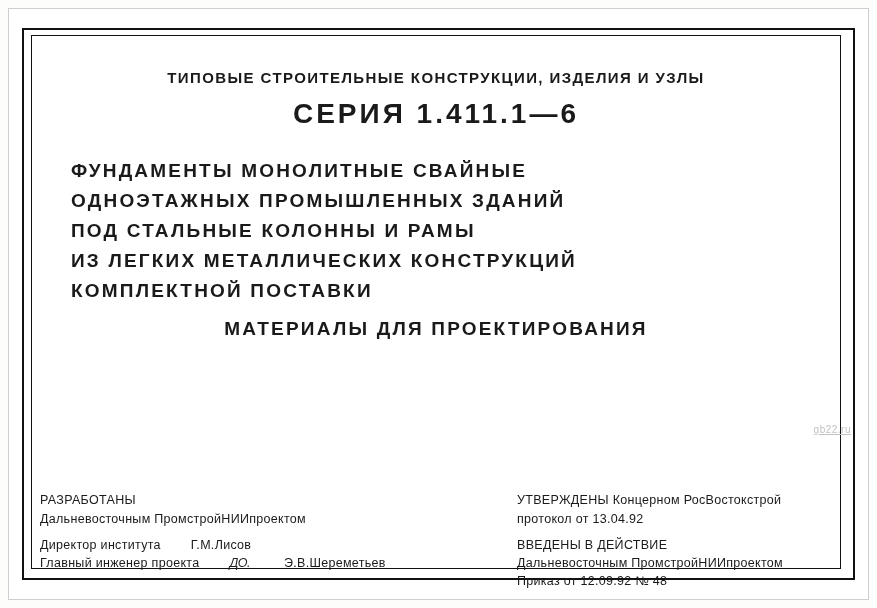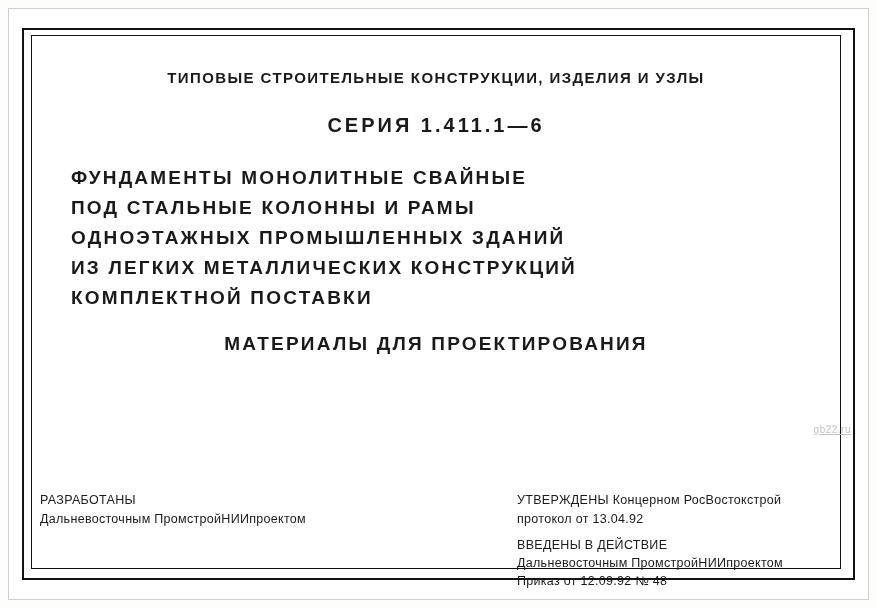--- a/index.html
+++ b/index.html
@@ -78,24 +78,24 @@
     text-align: center;
     font-size: 15px;
     letter-spacing: 1.4px;
     font-weight: 600;
     margin-top: 16px;
     white-space: nowrap;
   }
 
   .series {
     text-align: center;
-    font-size: 20px;
+    font-size: 28px;
     letter-spacing: 3px;
     font-weight: 700;
-    margin-top: 28px;
+    margin-top: 12px;
   }
 
   .title-block {
     margin-top: 26px;
   }
   .title-line {
     font-size: 19px;
     letter-spacing: 2.2px;
     font-weight: 700;
     line-height: 1.58;
@@ -110,21 +110,21 @@
   }
   .issue-line .num {
     font-size: 18px;
     margin-left: 8px;
   }
   .materials-line {
     text-align: center;
     font-size: 19px;
     letter-spacing: 2.2px;
     font-weight: 700;
-    margin-top: 20px;
+    margin-top: 12px;
   }
 
   .footer {
     position: absolute;
     left: 40px;
     right: 30px;
     bottom: 18px;
     display: flex;
     justify-content: space-between;
     font-size: 12.5px;
@@ -168,38 +168,49 @@
   <div class="inner-frame"></div>
 
   <div class="content">
 
     <div class="line-top">ТИПОВЫЕ  СТРОИТЕЛЬНЫЕ  КОНСТРУКЦИИ, ИЗДЕЛИЯ  И  УЗЛЫ</div>
 
     <div class="series">СЕРИЯ  1.411.1—6</div>
 
     <div class="title-block">
       <div class="title-line">ФУНДАМЕНТЫ  МОНОЛИТНЫЕ  СВАЙНЫЕ</div>
+      <div class="title-line">ОДНОЭТАЖНЫХ   ПРОМЫШЛЕННЫХ  ЗДАНИЙ</div>
       <div class="title-line">ПОД  СТАЛЬНЫЕ  КОЛОННЫ  И  РАМЫ</div>
-      <div class="title-line">ОДНОЭТАЖНЫХ   ПРОМЫШЛЕННЫХ  ЗДАНИЙ</div>
       <div class="title-line">ИЗ  ЛЕГКИХ  МЕТАЛЛИЧЕСКИХ  КОНСТРУКЦИЙ</div>
       <div class="title-line">КОМПЛЕКТНОЙ   ПОСТАВКИ</div>
     </div>
 
 
     <div class="materials-line">МАТЕРИАЛЫ  ДЛЯ  ПРОЕКТИРОВАНИЯ</div>
   </div>
 
   <div class="watermark">gb22.ru</div>
 
   <div class="footer">
     <div class="col left">
       <div class="blk">
         <div>РАЗРАБОТАНЫ</div>
         <div>Дальневосточным  ПромстройНИИпроектом</div>
       </div>
+      <div class="blk">
+        <div class="row2">
+          <span>Директор  института</span>
+          <span>Г.М.Лисов</span>
+        </div>
+        <div class="row2">
+          <span>Главный  инженер  проекта</span>
+          <span class="sig">ДО.</span>
+          <span>Э.В.Шереметьев</span>
+        </div>
+      </div>
     </div>
 
     <div class="col right">
       <div class="blk">
         <div>УТВЕРЖДЕНЫ Концерном  РосВостокстрой</div>
         <div>протокол  от  13.04.92</div>
       </div>
       <div class="blk">
         <div>ВВЕДЕНЫ В ДЕЙСТВИЕ</div>
         <div>Дальневосточным  ПромстройНИИпроектом</div>

